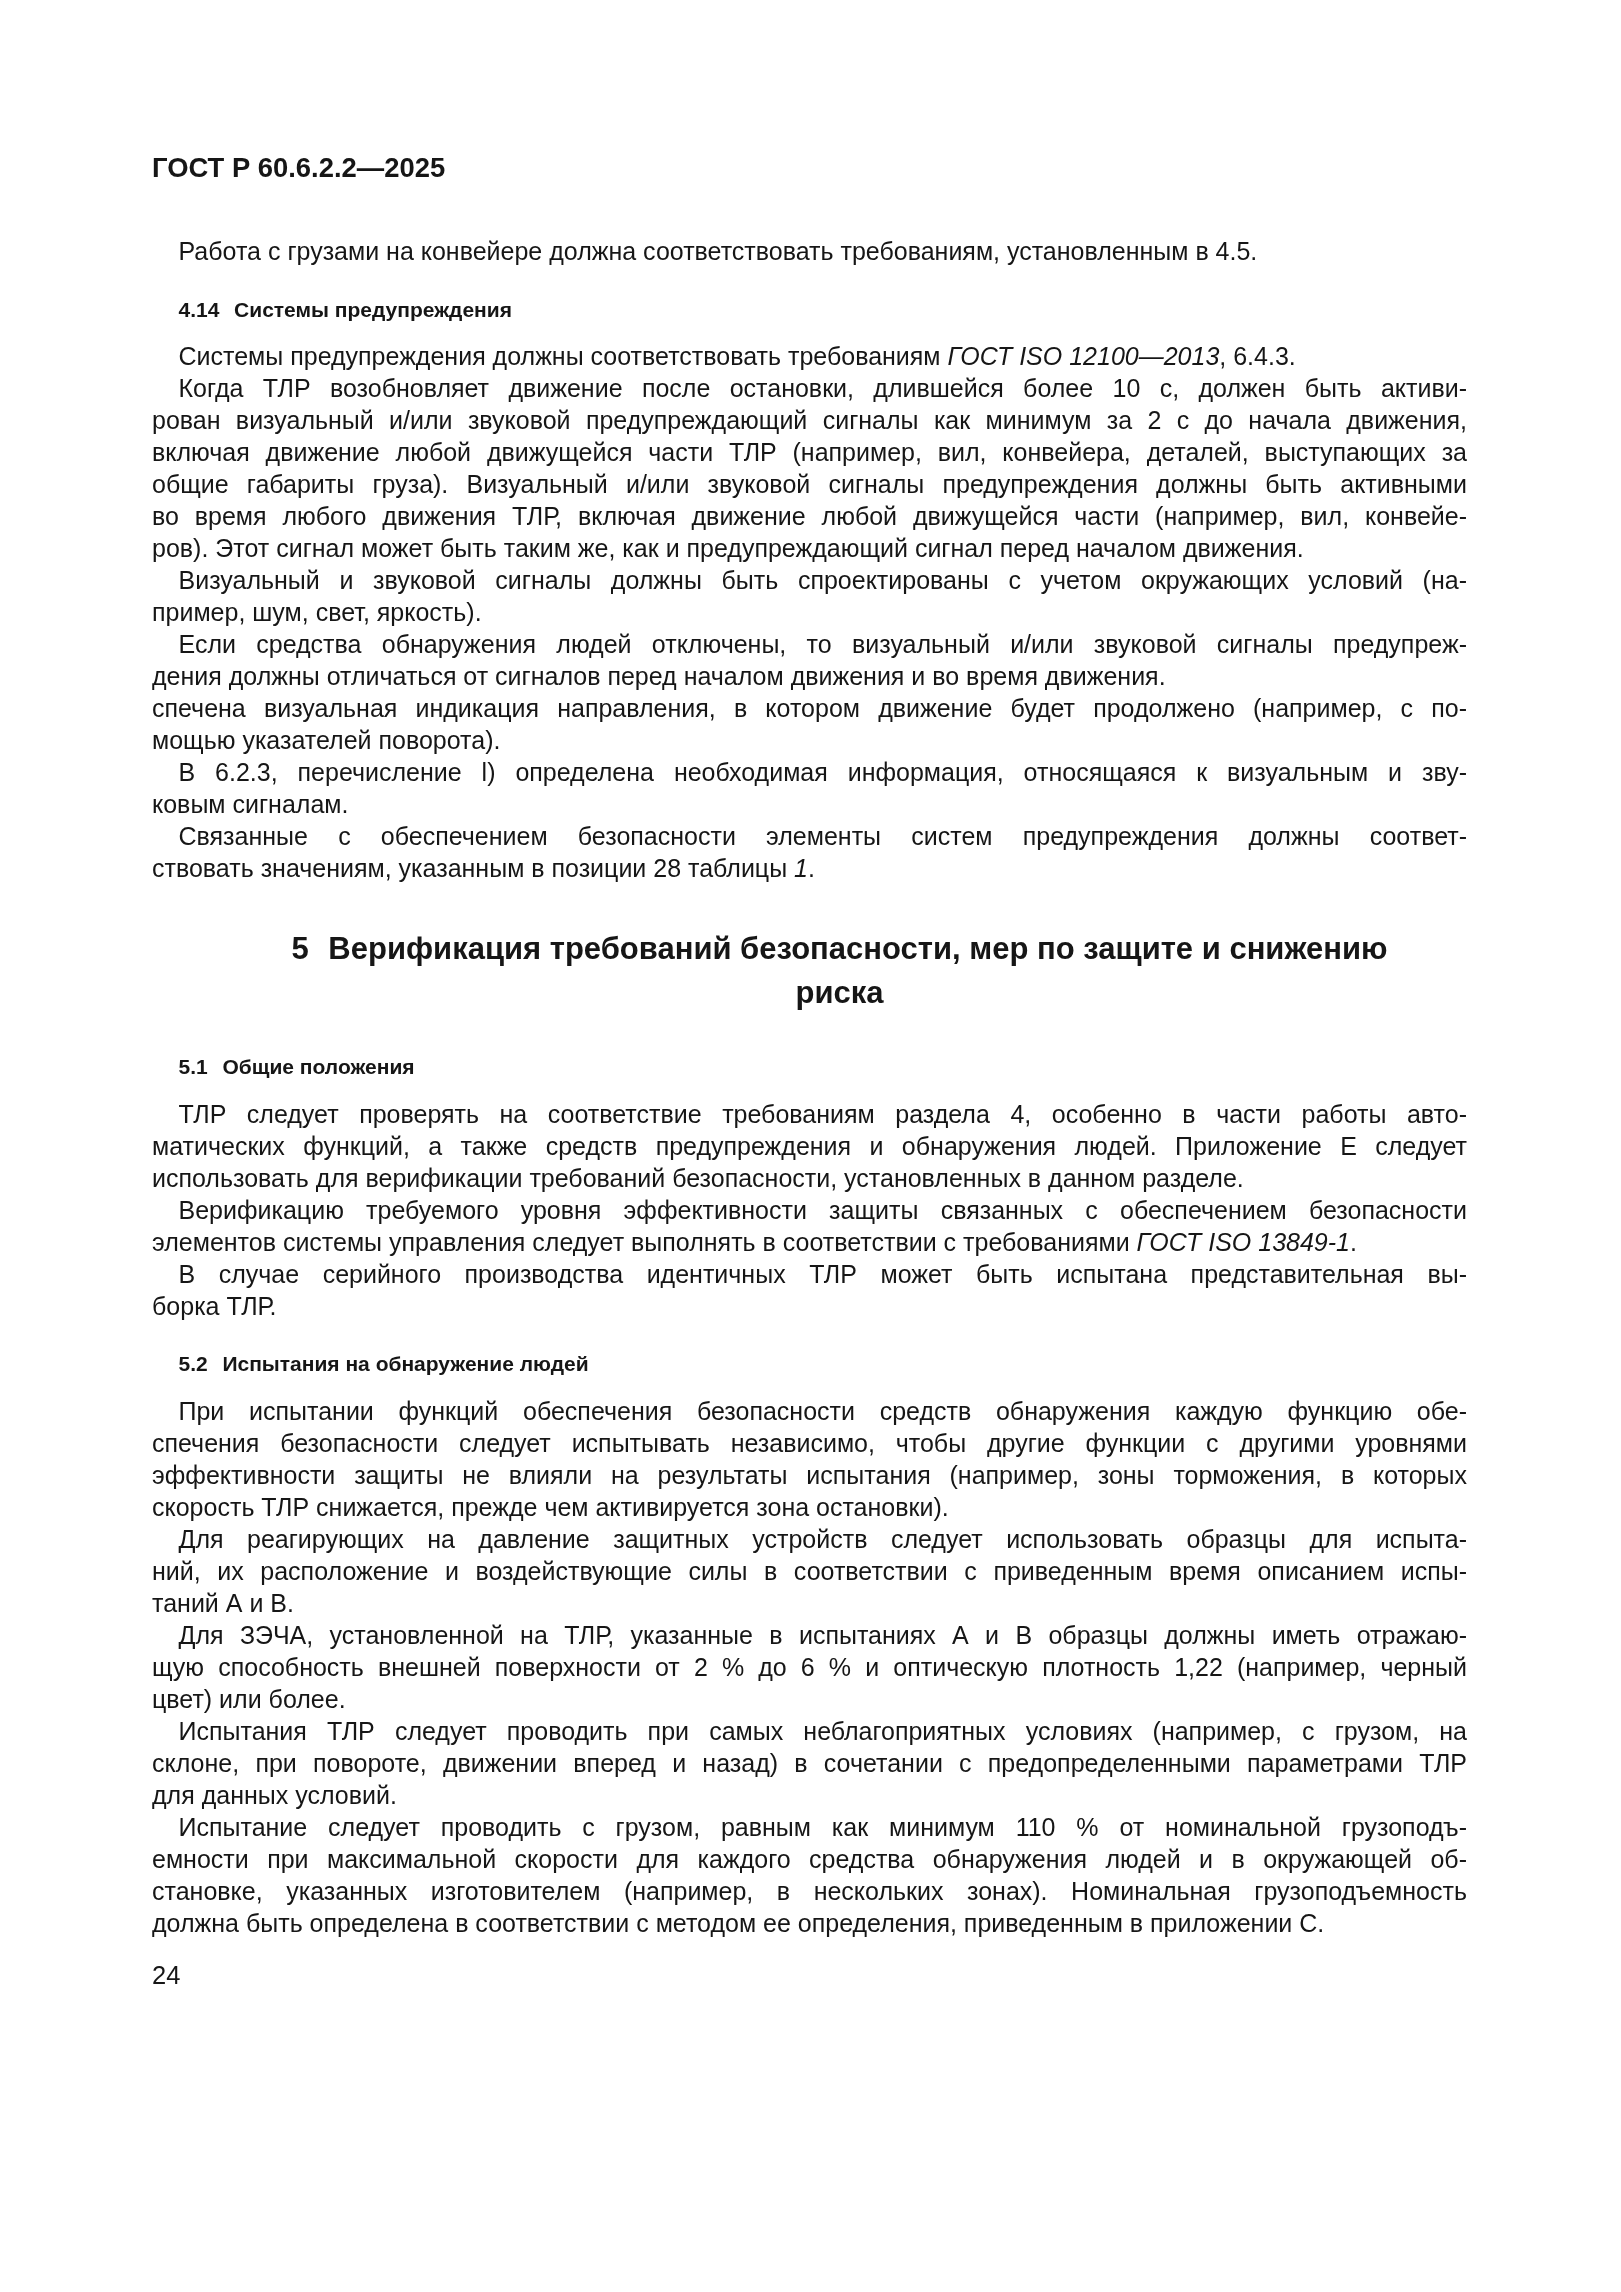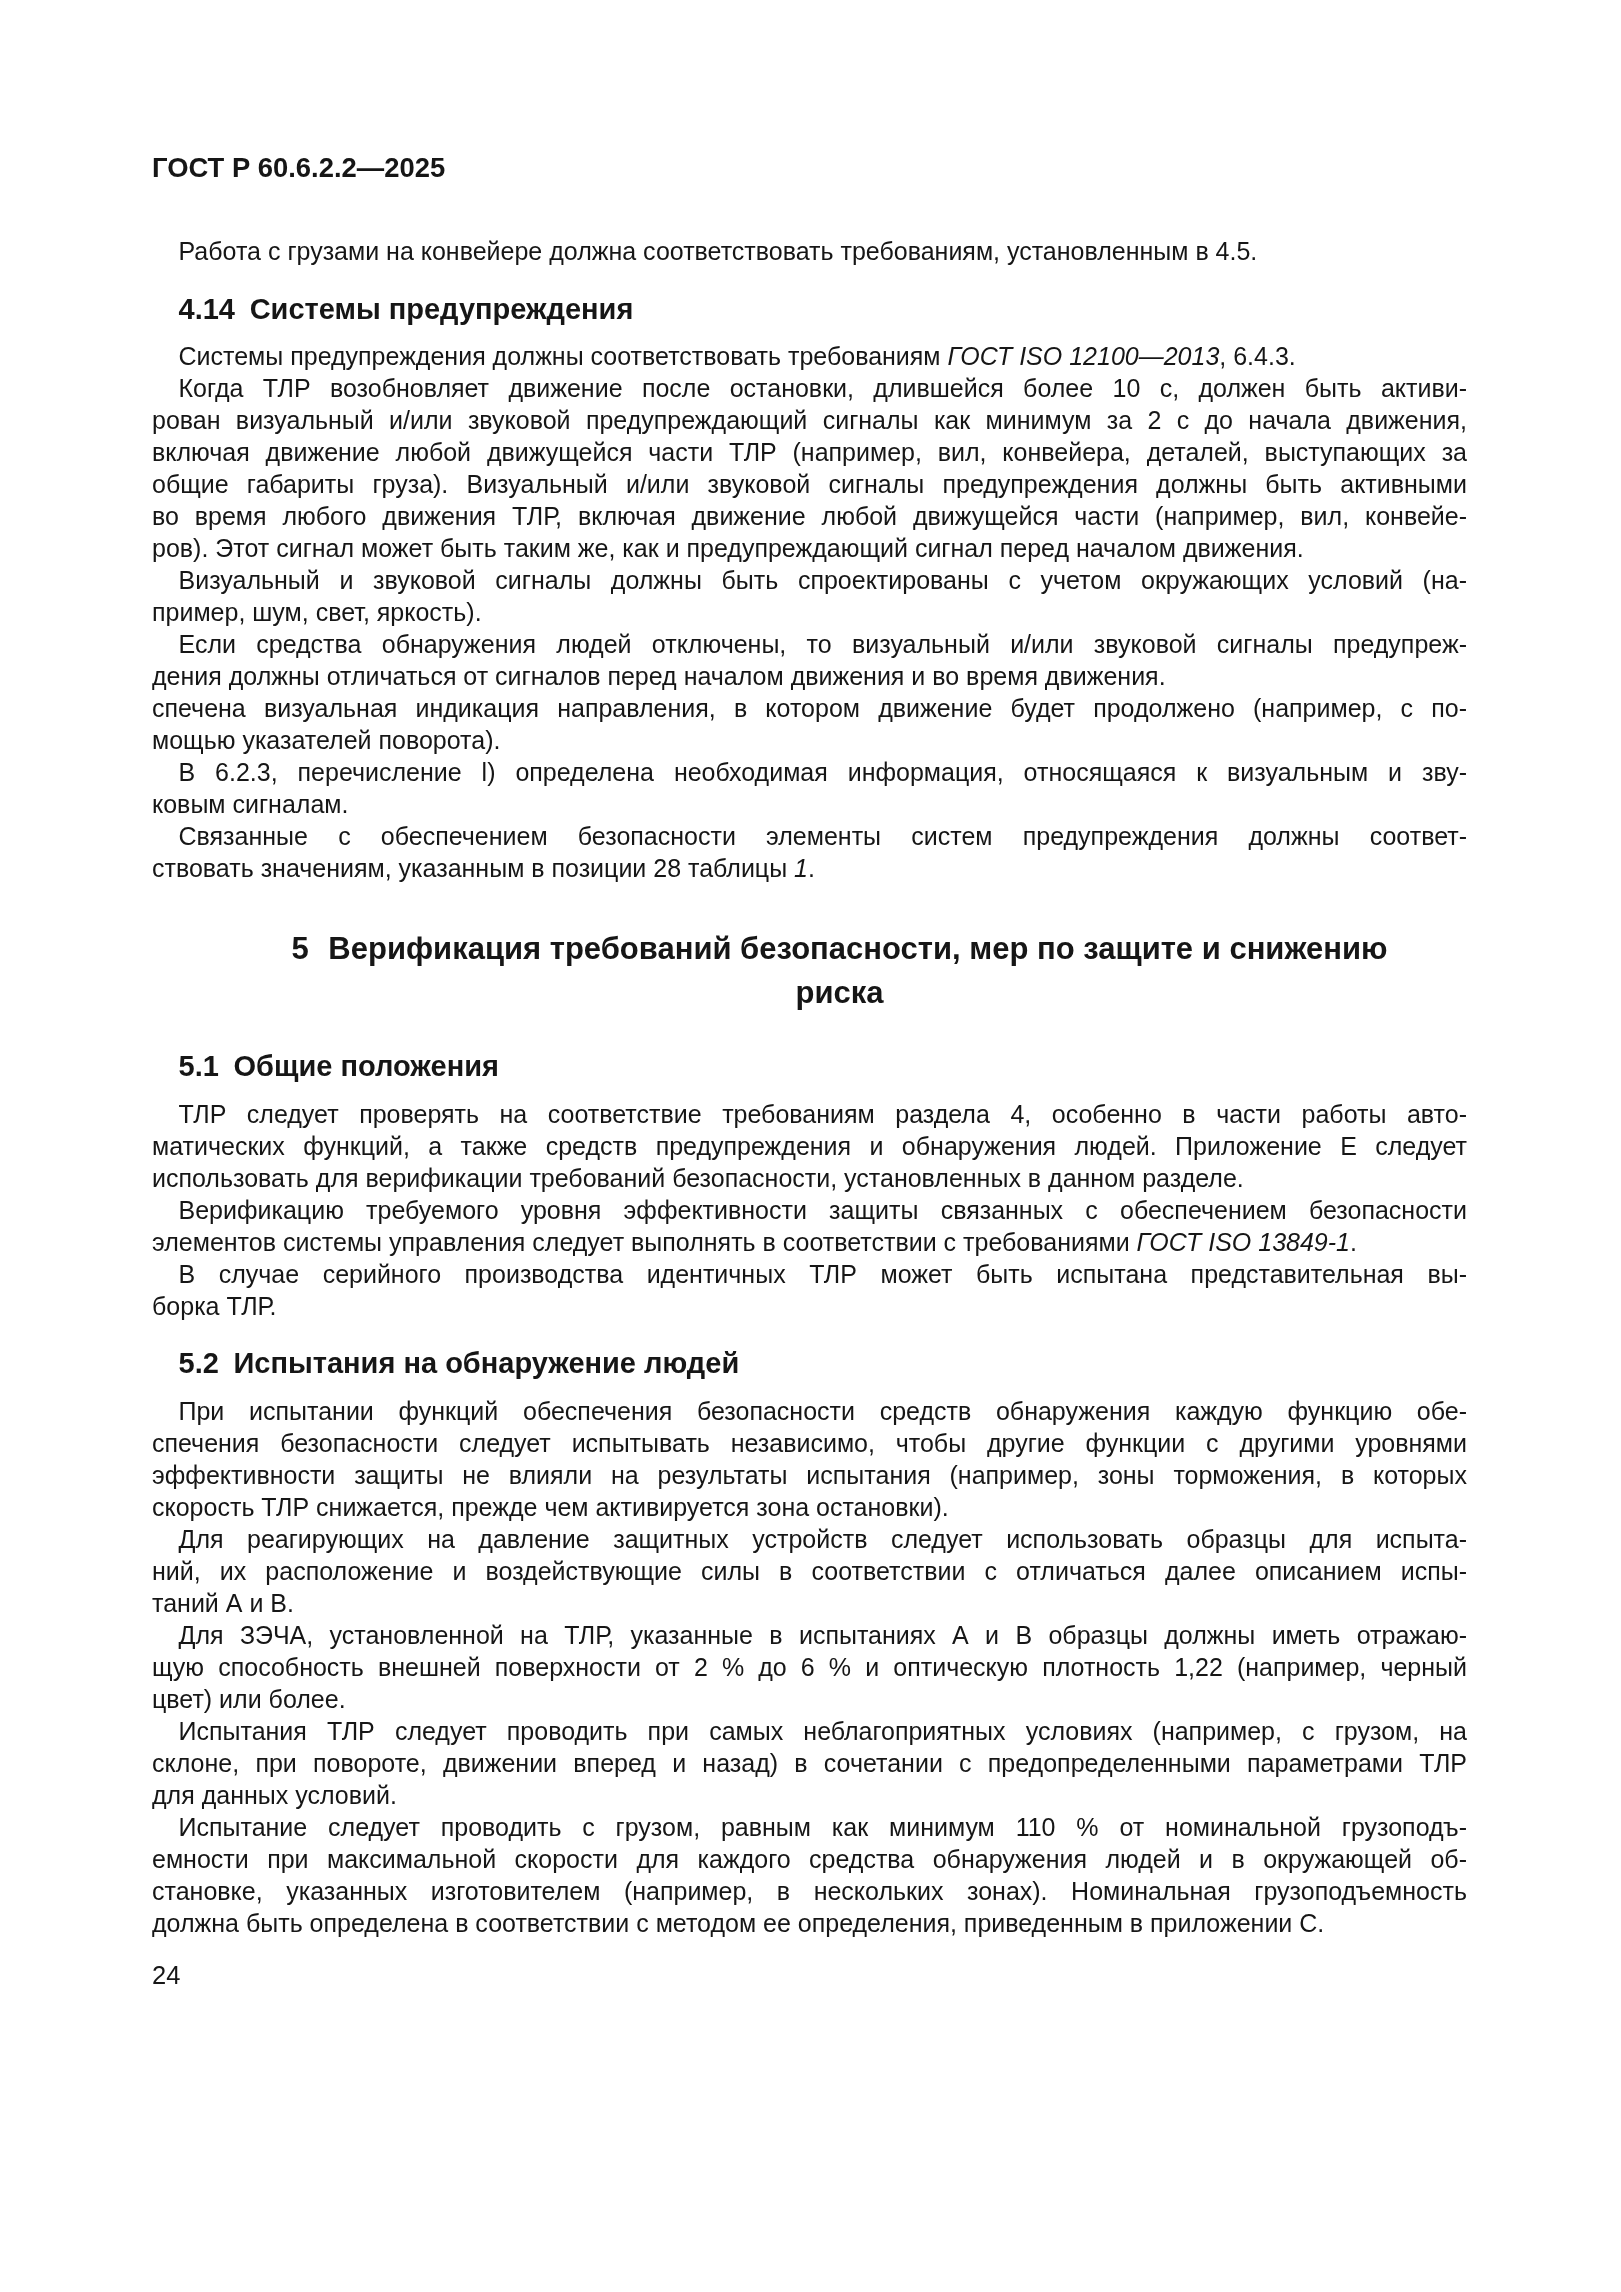--- a/index.html
+++ b/index.html
@@ -33,21 +33,21 @@
   .line {
     text-align: justify;
     text-align-last: justify;
     min-height: 32px;
   }
   .line.first { text-indent: 26.5px; }
   .line.last  { text-align-last: auto; text-align: left; }
   .it { font-style: italic; }
   .h3 {
     font-weight: bold;
-    font-size: 29px;
+    font-size: 21px;
     line-height: 35px;
     margin: 24.5px 0 13.7px 0;
     padding-left: 26.5px;
   }
   .h3 .num { margin-right: 14.7px; }
   .h1 {
     font-weight: bold;
     font-size: 31px;
     line-height: 44px;
     margin: 43px 0 34px 0;
@@ -123,21 +123,21 @@
       </div>
       <div class="h3"><span class="num">5.2</span><span>Испытания на обнаружение людей</span></div>
       <div class="para">
         <div class="line first">При испытании функций обеспечения безопасности средств обнаружения каждую функцию обе-</div>
         <div class="line">спечения безопасности следует испытывать независимо, чтобы другие функции с другими уровнями</div>
         <div class="line">эффективности защиты не влияли на результаты испытания (например, зоны торможения, в которых</div>
         <div class="line last">скорость ТЛР снижается, прежде чем активируется зона остановки).</div>
       </div>
       <div class="para">
         <div class="line first">Для реагирующих на давление защитных устройств следует использовать образцы для испыта-</div>
-        <div class="line">ний, их расположение и воздействующие силы в соответствии с отличаться далее описанием испы-</div>
+        <div class="line">ний, их расположение и воздействующие силы в соответствии с приведенным время описанием испы-</div>
         <div class="line last">таний А и В.</div>
       </div>
       <div class="para">
         <div class="line first">Для ЗЭЧА, установленной на ТЛР, указанные в испытаниях А и В образцы должны иметь отражаю-</div>
         <div class="line">щую способность внешней поверхности от 2 % до 6 % и оптическую плотность 1,22 (например, черный</div>
         <div class="line last">цвет) или более.</div>
       </div>
       <div class="para">
         <div class="line first">Испытания ТЛР следует проводить при самых неблагоприятных условиях (например, с грузом, на</div>
         <div class="line">склоне, при повороте, движении вперед и назад) в сочетании с предопределенными параметрами ТЛР</div>

